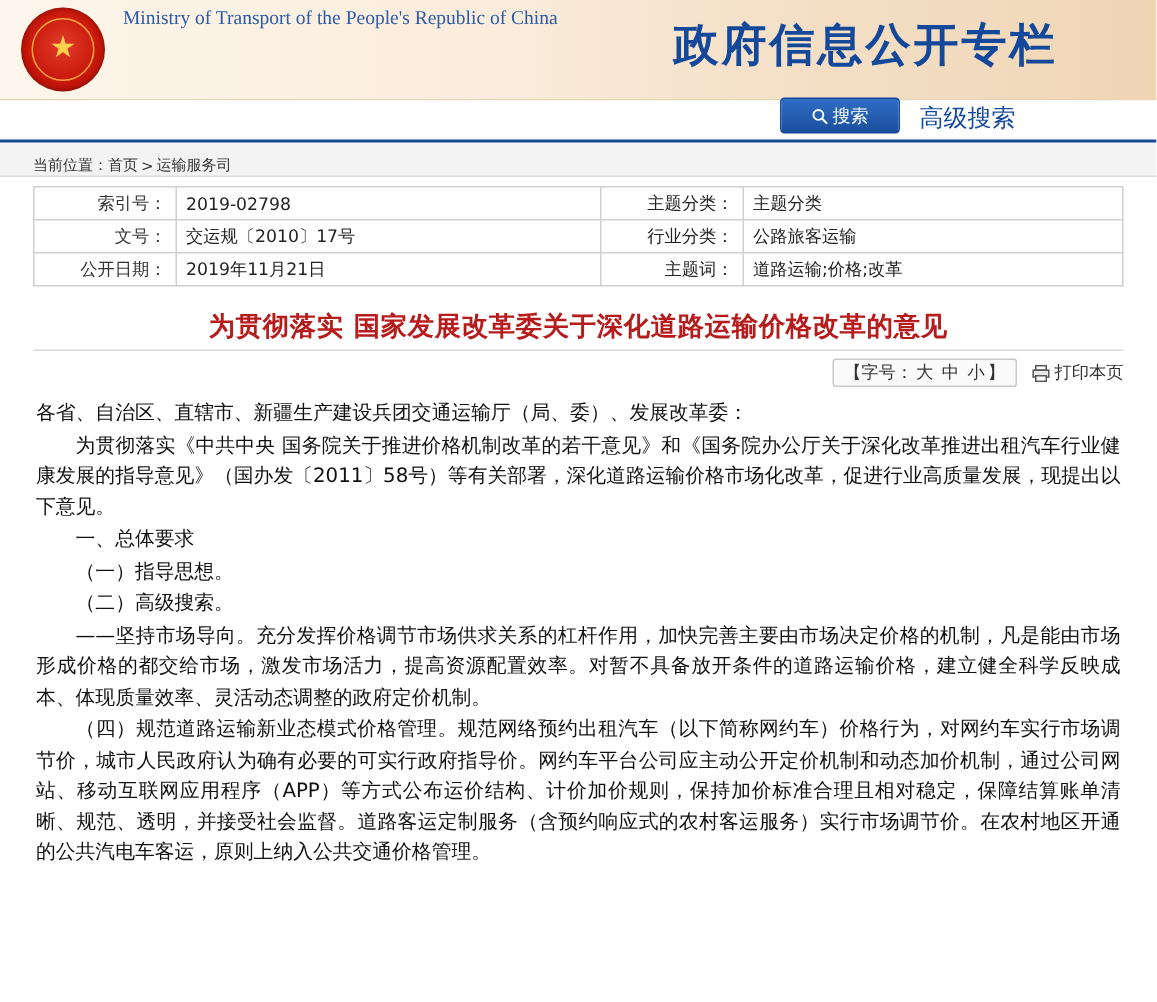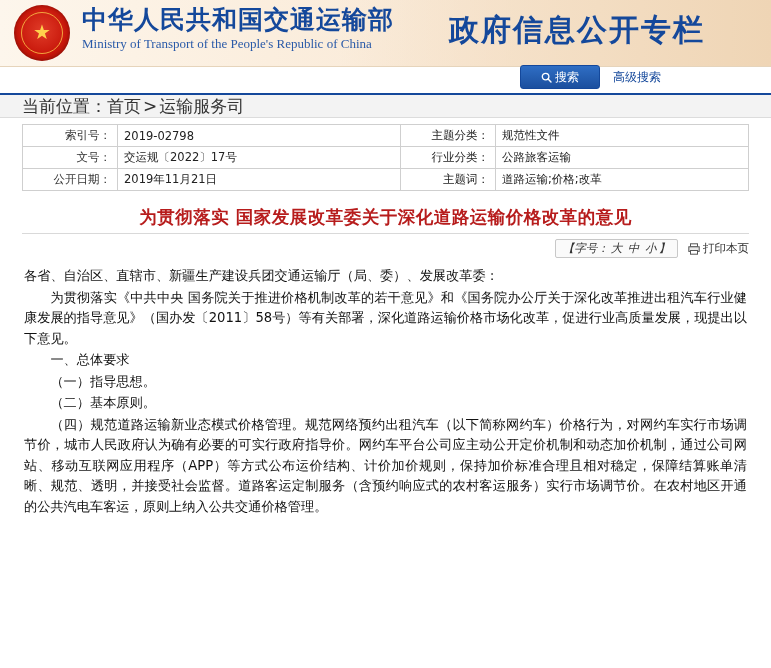--- a/index.html
+++ b/index.html
@@ -63,28 +63,28 @@
     position:absolute;left:520px;top:-2px;
     width:78px;height:22px;border-radius:3px;
     background:linear-gradient(180deg,#2f6ec4 0%,#1b4f9e 100%);
     color:#fff;font-family:"DejaVu Sans",sans-serif;font-size:12px;
     display:flex;align-items:center;justify-content:center;gap:3px;
     border:1px solid #14489b;cursor:pointer;
   }
   .search-btn svg{display:block;}
   .adv-link{
     position:absolute;left:613px;top:2px;
-    font-family:"DejaVu Sans",sans-serif;font-size:12px;color:#14489b;
+    font-family:"DejaVu Sans",sans-serif;font-size:16px;color:#14489b;
     text-decoration:none;cursor:pointer;
   }
   
   .crumbbar{
     height:22px;background:#f3f3f3;border-bottom:1px solid #dcdcdc;
-    display:flex;align-items:center;
-    font-family:"DejaVu Sans",sans-serif;font-size:17px;color:#333;
+    display:flex;align-items:flex-end;
+    font-family:"DejaVu Sans",sans-serif;font-size:10px;color:#333;
     padding-left:22px;
   }
   .crumbbar a{color:#333;text-decoration:none;cursor:pointer;}
   .crumbbar .sep{margin:0 2px;}
   
   .meta{
     margin:6px 22px 0 22px;
     border-top:1px solid #cfcfcf;
     border-left:1px solid #cfcfcf;
     border-collapse:collapse;
@@ -117,21 +117,21 @@
     margin:4px 22px 0 22px;border-bottom:1px solid #d9d9d9;
   }
   
   .fontbar{
     margin:5px 22px 0 0;display:flex;justify-content:flex-end;align-items:center;
     font-family:"DejaVu Sans",sans-serif;font-size:11.5px;color:#333;gap:10px;
   }
   .fontbar .box{
     border:1px solid #c8c8c8;background:#fafafa;padding:1px 6px;border-radius:2px;
   }
-  .fontbar .box span{margin:0 1px;cursor:pointer;font-style:italic;}
+  .fontbar .box span{margin:0 1px;cursor:pointer;}
   .fontbar .print{display:flex;align-items:center;gap:3px;cursor:pointer;}
   
   .content{
     margin:8px 24px 0 24px;
     font-family:"DejaVu Sans",sans-serif;
     font-size:13.2px;
     line-height:20.5px;
     color:#111;
     text-align:justify;
   }
@@ -140,21 +140,20 @@
 </style>
 </head>
 <body>
 
 <div class="banner">
   <div class="emblem">
     <div class="arc"></div>
     <div class="star">★</div>
   </div>
   <div class="org">
-    <div class="cn">中华人民共和国交通运输部</div>
     <div class="en">Ministry of Transport of the People's Republic of China</div>
   </div>
   <div class="banner-title">政府信息公开专栏</div>
 </div>
 
 <div class="searchbar">
   <div class="search-btn">
     <svg width="11" height="11" viewBox="0 0 11 11">
       <circle cx="4.6" cy="4.6" r="3.3" fill="none" stroke="#ffffff" stroke-width="1.3"></circle>
       <line x1="7.1" y1="7.1" x2="10" y2="10" stroke="#ffffff" stroke-width="1.4" stroke-linecap="round"></line>
@@ -170,25 +169,25 @@
   <span class="sep">&gt;</span>
   <a>运输服务司</a>
 </div>
 
 <table class="meta">
   <tbody>
     <tr>
       <td class="lbl">索引号：</td>
       <td class="val">2019-02798</td>
       <td class="lbl2">主题分类：</td>
-      <td class="val2">规范性文件</td>
+      <td class="val2">主题分类</td>
     </tr>
     <tr>
       <td class="lbl">文号：</td>
-      <td class="val">交运规〔2022〕17号</td>
+      <td class="val">交运规〔2010〕17号</td>
       <td class="lbl2">行业分类：</td>
       <td class="val2">公路旅客运输</td>
     </tr>
     <tr>
       <td class="lbl">公开日期：</td>
       <td class="val">2019年11月21日</td>
       <td class="lbl2">主题词：</td>
       <td class="val2">道路运输;价格;改革</td>
     </tr>
   </tbody>
@@ -209,16 +208,17 @@
     </svg>
     <span>打印本页</span>
   </div>
 </div>
 
 <div class="content">
   <p class="noindent">各省、自治区、直辖市、新疆生产建设兵团交通运输厅（局、委）、发展改革委：</p>
   <p>为贯彻落实《中共中央 国务院关于推进价格机制改革的若干意见》和《国务院办公厅关于深化改革推进出租汽车行业健康发展的指导意见》（国办发〔2011〕58号）等有关部署，深化道路运输价格市场化改革，促进行业高质量发展，现提出以下意见。</p>
   <p>一、总体要求</p>
   <p>（一）指导思想。</p>
-  <p>（二）基本原则。</p>
+  <p>（二）高级搜索。</p>
+  <p>——坚持市场导向。充分发挥价格调节市场供求关系的杠杆作用，加快完善主要由市场决定价格的机制，凡是能由市场形成价格的都交给市场，激发市场活力，提高资源配置效率。对暂不具备放开条件的道路运输价格，建立健全科学反映成本、体现质量效率、灵活动态调整的政府定价机制。</p>
   <p>（四）规范道路运输新业态模式价格管理。规范网络预约出租汽车（以下简称网约车）价格行为，对网约车实行市场调节价，城市人民政府认为确有必要的可实行政府指导价。网约车平台公司应主动公开定价机制和动态加价机制，通过公司网站、移动互联网应用程序（APP）等方式公布运价结构、计价加价规则，保持加价标准合理且相对稳定，保障结算账单清晰、规范、透明，并接受社会监督。道路客运定制服务（含预约响应式的农村客运服务）实行市场调节价。在农村地区开通的公共汽电车客运，原则上纳入公共交通价格管理。</p>
 
 </div>
 
 </body></html>

